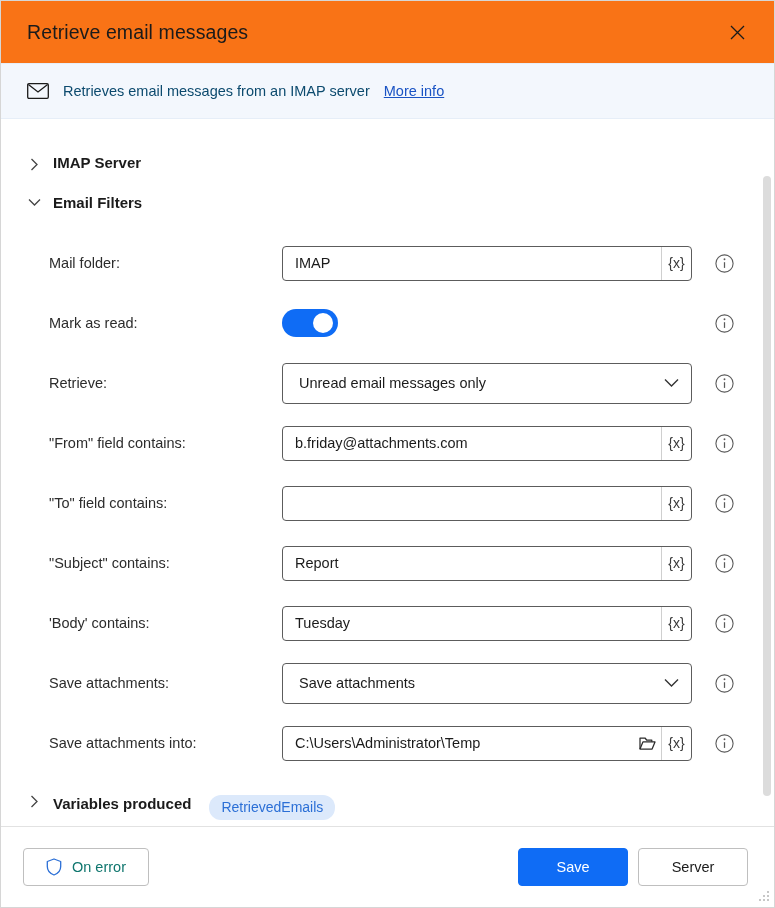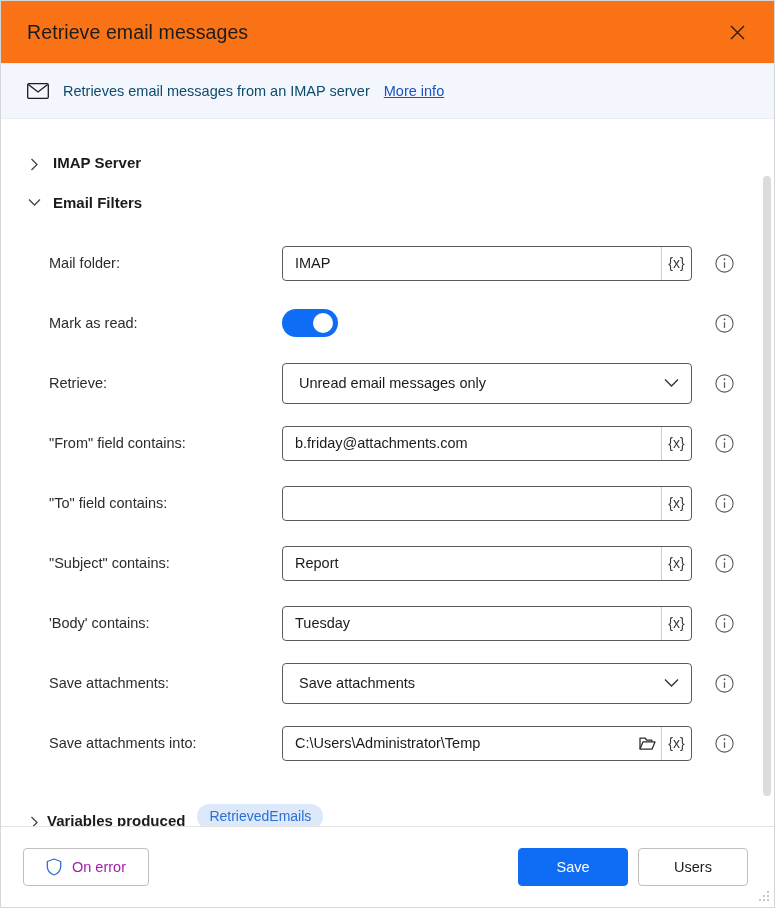--- a/index.html
+++ b/index.html
@@ -189,22 +189,22 @@
     margin-left: 22px;
     width: 20px; height: 20px;
     flex: 0 0 20px;
     display: flex; align-items: center; justify-content: center;
     cursor: pointer;
   }
 
   
   .varprod {
     display: flex;
-    align-items: flex-end;
-    gap: 6px;
+    align-items: flex-start;
+    gap: 12px;
     padding: 0 26px;
     height: 34px;
     margin-top: 22px;
     cursor: pointer;
   }
   .varprod .chev { width: 14px; display: flex; align-items: center; justify-content: center; color: #444; }
   .varprod .vp-label { font-size: 15px; font-weight: 600; color: #1b1b1b; }
   .pill {
     margin-left: 6px;
     background: #dce9fb;
@@ -248,21 +248,21 @@
     font-size: 14.5px;
     display: inline-flex;
     align-items: center;
     justify-content: center;
     cursor: pointer;
     font-family: "Liberation Sans", sans-serif;
   }
   .btn-onerror {
     border: 1px solid #bfbfbf;
     background: #fff;
-    color: #a21caf;
+    color: #0f766e;
     padding: 8px 18px;
     gap: 10px;
     min-width: 126px;
   }
   .btn-onerror .shield { display: flex; align-items: center; color: #2b6fd6; }
   .spacer { flex: 1 1 auto; }
   .btn-save {
     background: #0f6cf5;
     border: 1px solid #0f6cf5;
     color: #ffffff;
@@ -523,21 +523,21 @@
             <path d="M8 1 L14.7 3.5 L14.7 8.6 C14.7 13 11.4 15.8 8 17 C4.6 15.8 1.3 13 1.3 8.6 L1.3 3.5 Z" fill="none" stroke="#2b6fd6" stroke-width="1.3" stroke-linejoin="round"></path>
           </svg>
       </span>
       <span>On error</span>
     </div>
     <div class="spacer"></div>
     <div class="btn btn-save">
       <span>Save</span>
     </div>
     <div class="btn btn-cancel">
-      <span>Users</span>
+      <span>Server</span>
     </div>
     <span class="resize-grip">
       <svg width="14" height="14" viewBox="0 0 14 14">
         <g fill="#9a9a9a">
           <rect x="11" y="1" width="2" height="2"></rect>
           <rect x="11" y="5" width="2" height="2"></rect>
             <rect x="7" y="5" width="2" height="2"></rect>
           <rect x="11" y="9" width="2" height="2"></rect>
             <rect x="7" y="9" width="2" height="2"></rect>
             <rect x="3" y="9" width="2" height="2"></rect>

